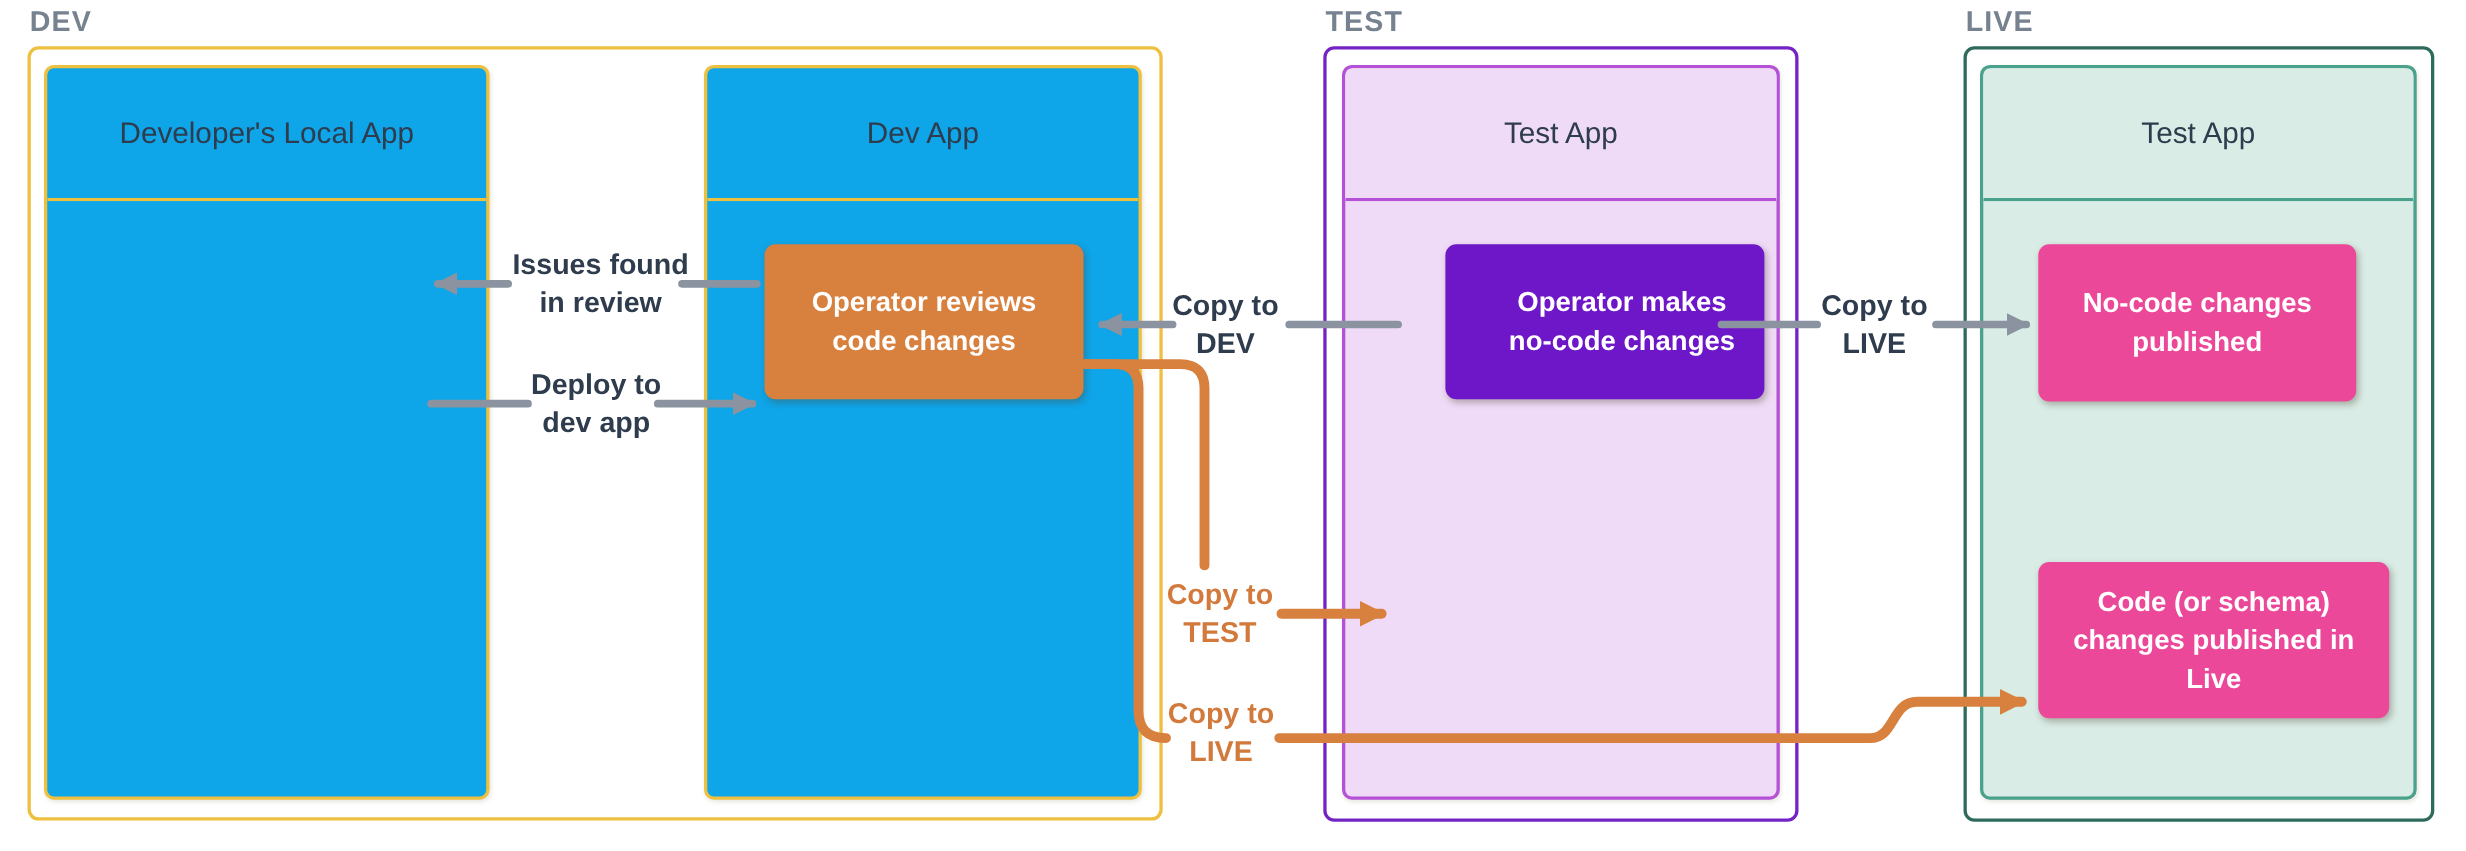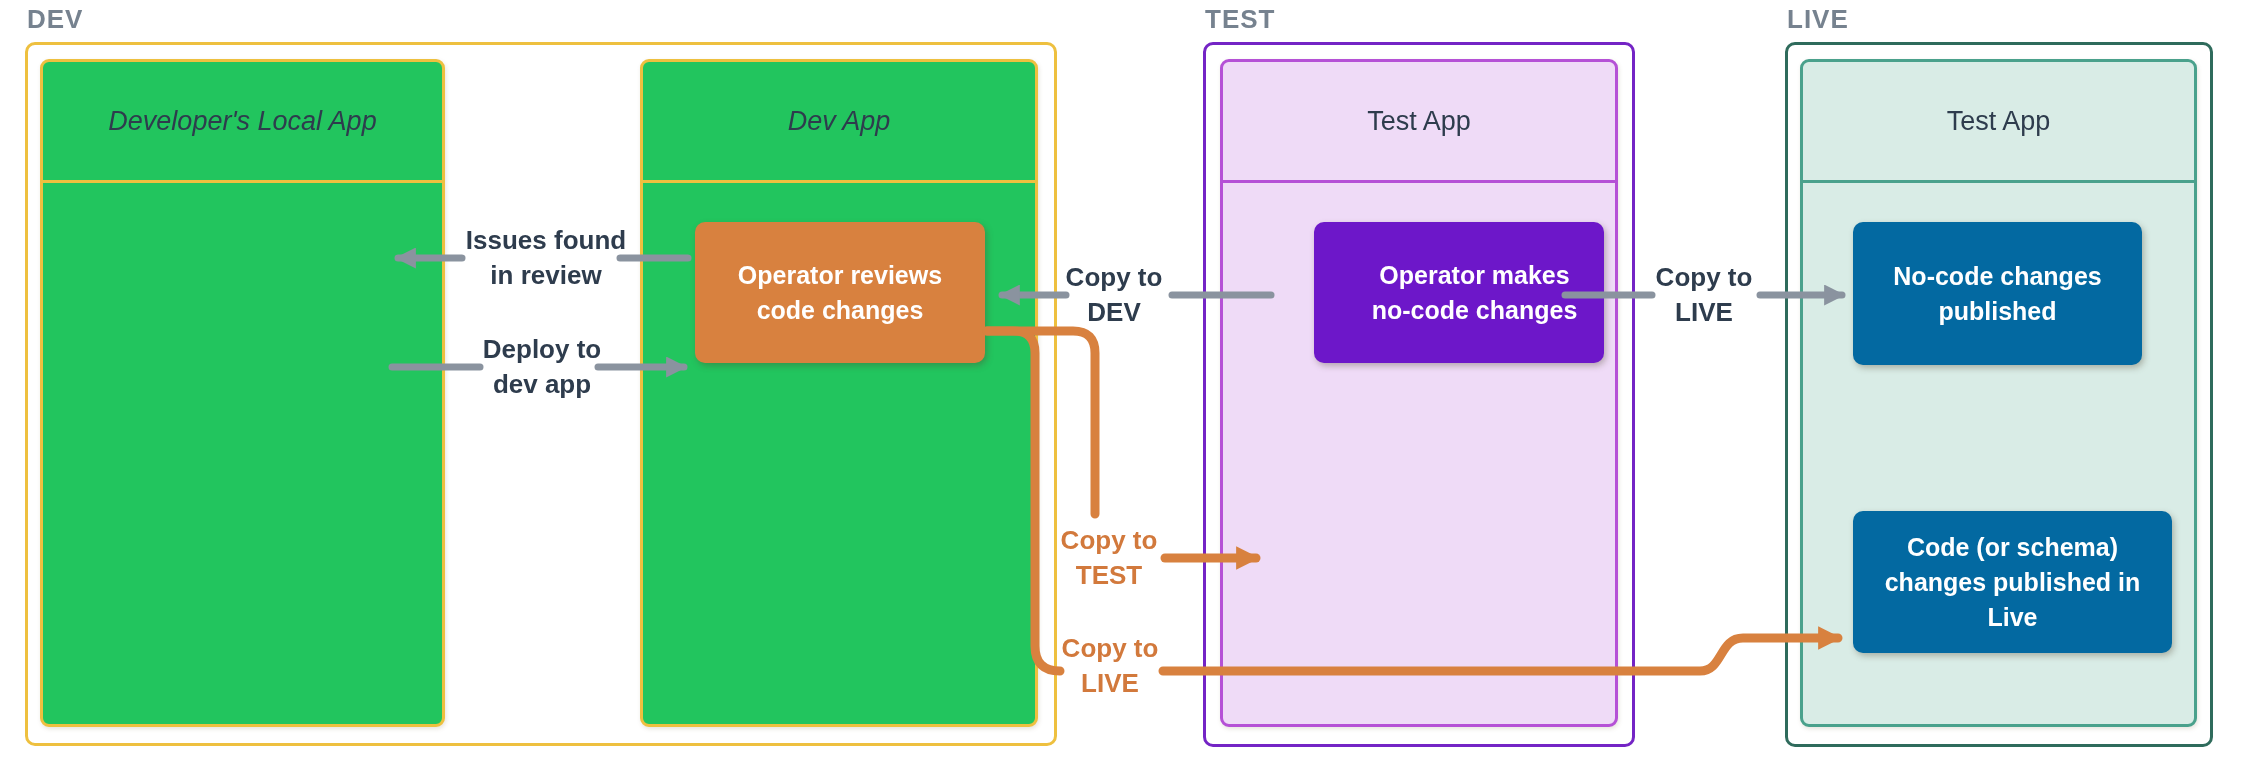--- a/index.html
+++ b/index.html
@@ -18,34 +18,34 @@
   .app-box{
     position:absolute;border:3px solid;border-radius:9px;box-sizing:border-box;
     box-shadow:1px 2px 4px rgba(120,110,70,0.18);
   }
   .app-header{
     height:121px;border-bottom:3px solid;display:flex;align-items:center;
     justify-content:center;font-size:27px;color:#2e3c4d;
     border-radius:8px 8px 0 0;box-sizing:border-box;
   }
   .dev-border{border-color:#eec03f;}
-  .dev-fill{background:#22c55e;font-style:italic;}
+  .dev-fill{background:#0ea5e9;}
   .test-outer{border-color:#7424c5;}
   .test-inner{border-color:#b551d6;background:#efdbf7;}
   .live-outer{border-color:#2f6b5c;}
   .live-inner{border-color:#4aa18c;background:#d9ece6;}
   .node{
     position:absolute;border-radius:10px;color:#ffffff;display:flex;
     align-items:center;justify-content:center;text-align:center;
     font-size:25px;font-weight:bold;line-height:35px;padding:0 13px;
     box-sizing:border-box;box-shadow:2px 3px 6px rgba(80,70,50,0.35);
   }
   .node-orange{background:#d8813f;}
   .node-purple{background:#6d17c9;}
-  .node-green{background:#0369a1;}
+  .node-green{background:#ec4899;}
   .edge-label{
     position:absolute;text-align:center;font-size:26px;font-weight:bold;
     line-height:35px;white-space:pre-line;color:#2e3c4d;width:220px;
     transform:translateX(-50%);
   }
   .edge-label.orange{color:#d2793c;}
   svg.wires{position:absolute;left:0;top:0;z-index:5;pointer-events:none;}
   .wire-gray{stroke:#8a939f;stroke-width:7;fill:none;stroke-linecap:round;}
   .wire-orange{stroke:#d8813f;stroke-width:9;fill:none;stroke-linecap:round;stroke-linejoin:round;}
 </style>

